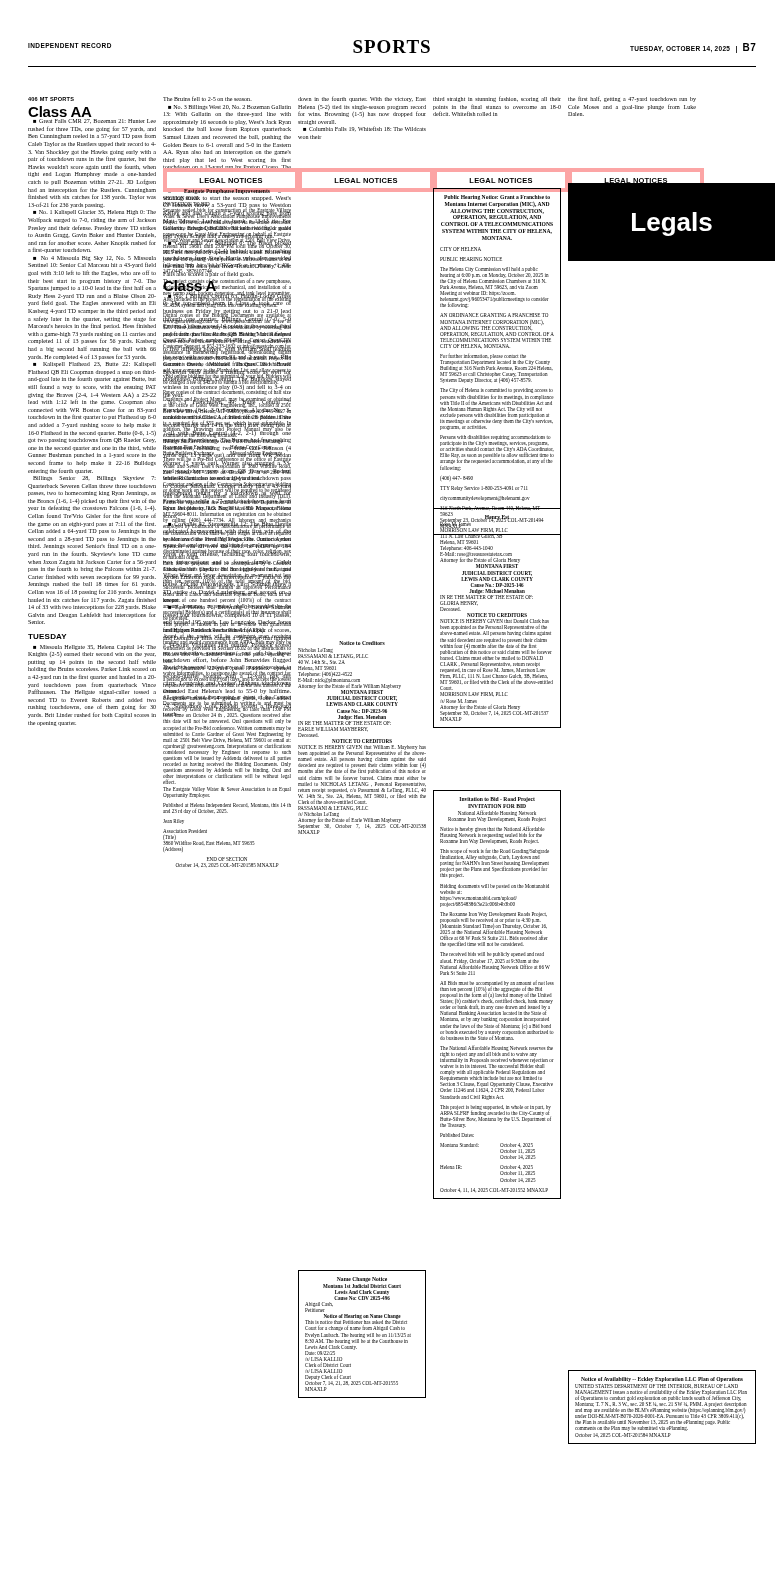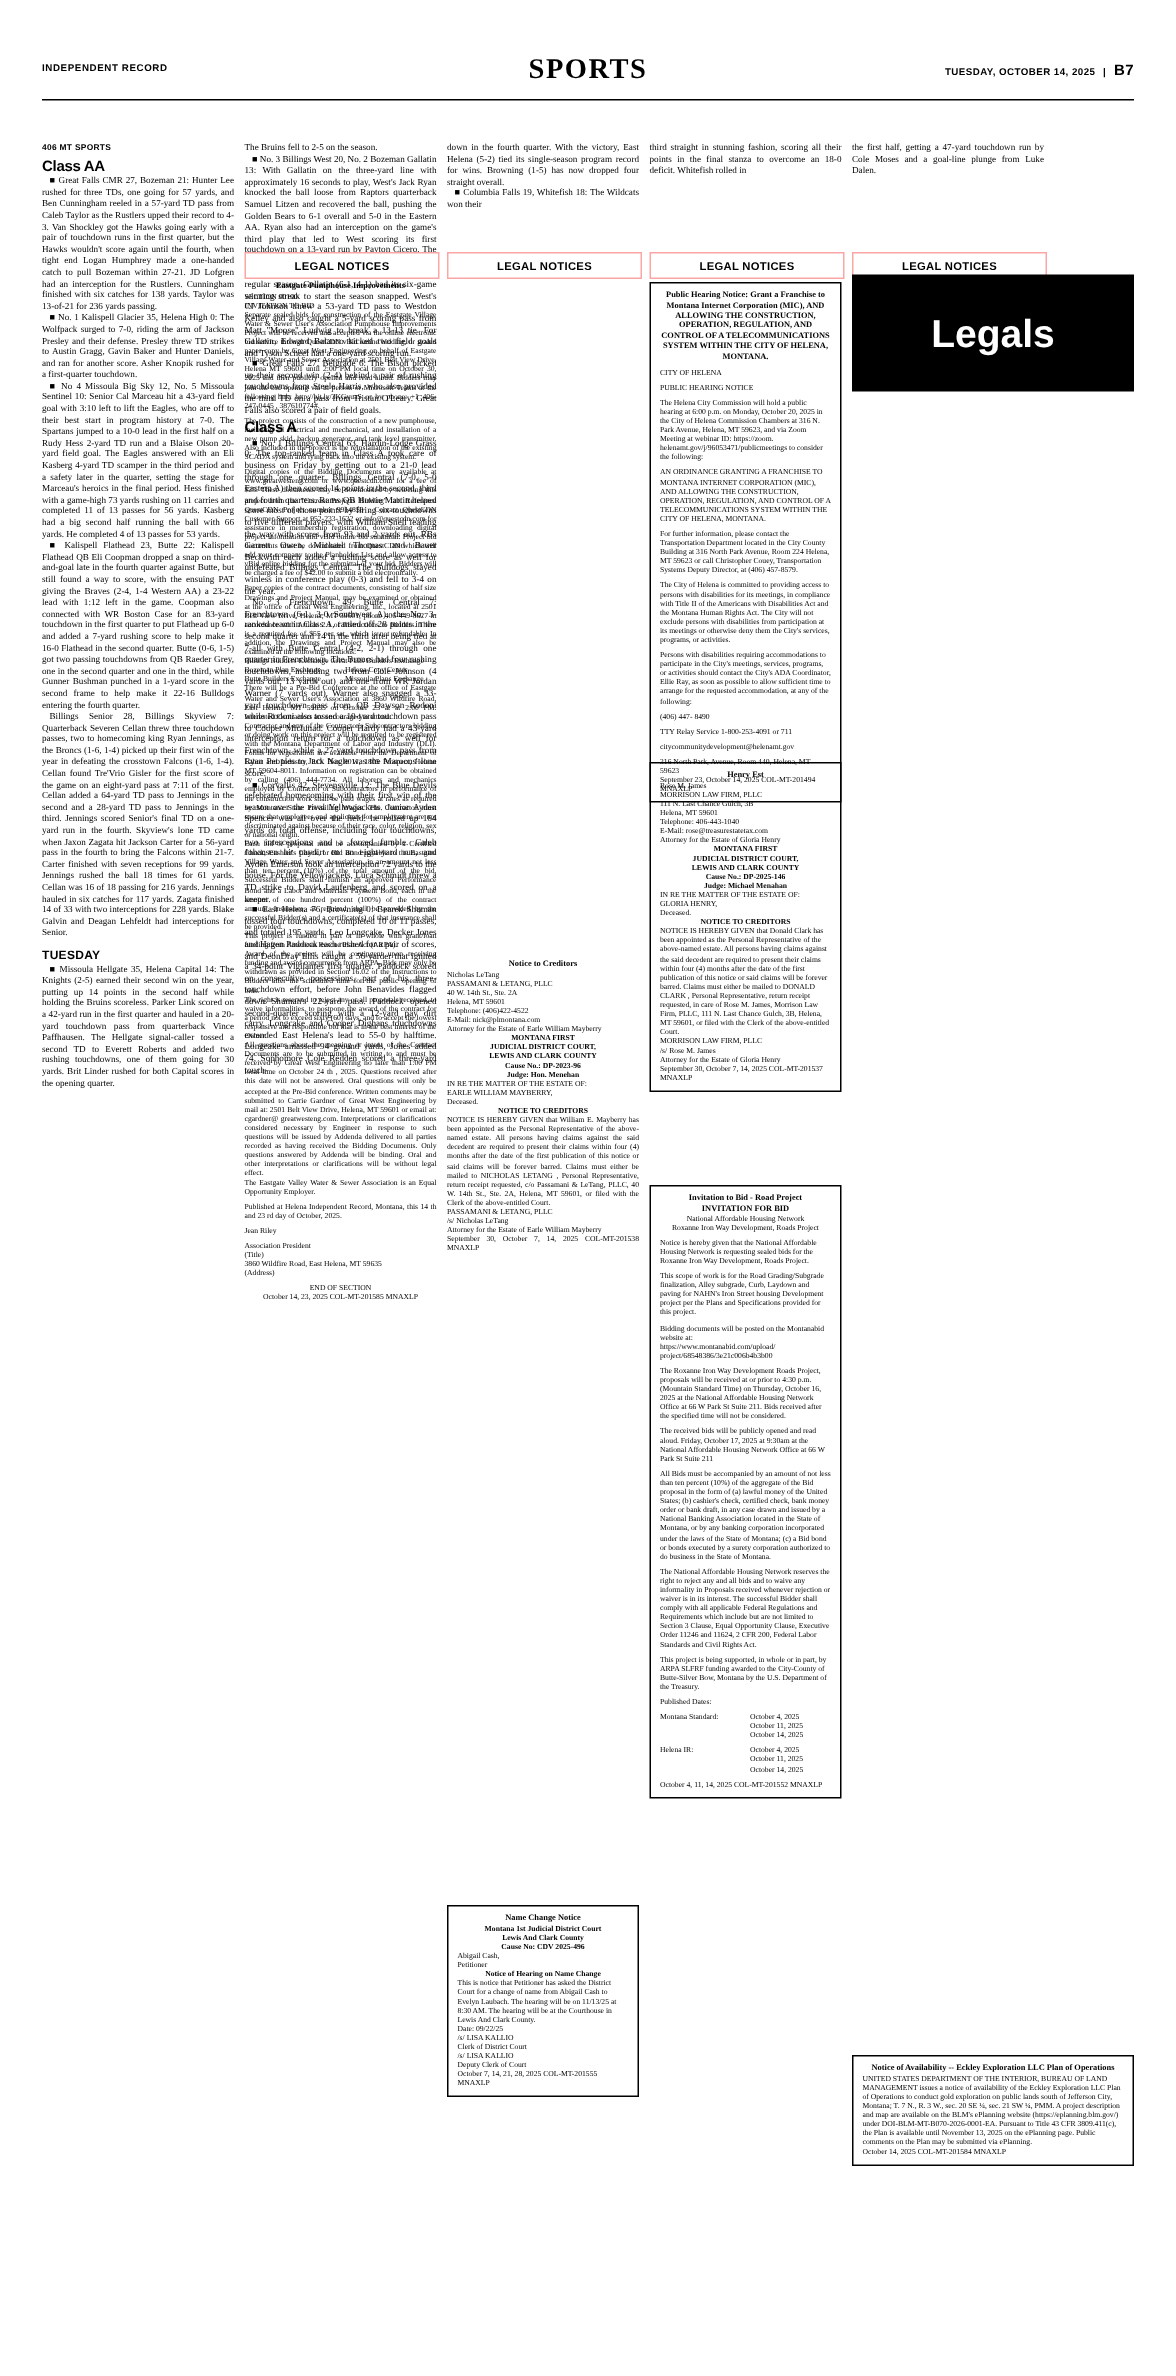--- a/index.html
+++ b/index.html
@@ -37,31 +37,31 @@
     display:flex;align-items:center;padding-left:6px;box-sizing:border-box;
   }
   .col{position:absolute;top:0;font-size:6.1px;line-height:7.6px;text-align:justify;}
   .col p{margin:0 0 0 0;text-indent:5px;}
   .col p.noind{text-indent:0;}
   .kicker{
     font-family:"Liberation Sans",sans-serif;font-size:5.6px;font-weight:bold;
     letter-spacing:.2px;margin-bottom:3px;
   }
   .clshead{
-    font-family:"Liberation Sans",sans-serif;font-weight:bold;font-size:10px;
+    font-family:"Liberation Sans",sans-serif;font-weight:bold;font-size:15px;
     margin:4px 0 3px 0;letter-spacing:-.2px;
   }
   .dayhead{
     font-family:"Liberation Sans",sans-serif;font-weight:bold;font-size:8px;
     margin:6px 0 3px 0;letter-spacing:.2px;
   }
 
   
   .lnbar{
-    position:absolute;height:16px;border:1px solid #fca5a5;
+    position:absolute;height:16px;border:4px solid #fca5a5;
     font-family:"Liberation Sans",sans-serif;font-size:7.5px;font-weight:bold;
     display:flex;align-items:center;justify-content:center;letter-spacing:.2px;
     background:#fff;
   }
   .legals-black{
     position:absolute;background:#000;color:#fff;
     display:flex;align-items:center;justify-content:center;
     font-family:"Liberation Sans",sans-serif;font-weight:bold;
   }
   
@@ -129,21 +129,21 @@
 
   <div class="col" style="left:568px;top:96px;width:128px;">
     <p class="noind">the first half, getting a 47-yard touchdown run by Cole Moses and a goal-line plunge from Luke Dalen.</p>
   </div>
 
   <div class="lnbar" style="left:163px;top:168px;width:128px;">LEGAL NOTICES</div>
   <div class="lnbar" style="left:298px;top:168px;width:128px;">LEGAL NOTICES</div>
   <div class="lnbar" style="left:433px;top:168px;width:128px;">LEGAL NOTICES</div>
   <div class="lnbar" style="left:568px;top:168px;width:128px;">LEGAL NOTICES</div>
 
-  <div class="legals-black" style="left:568px;top:183px;width:188px;height:78px;font-size:26px;text-align:center;">Legals</div>
+  <div class="legals-black" style="left:568px;top:183px;width:207px;height:78px;font-size:26px;text-align:center;">Legals</div>
 
   <div class="lcol" style="left:163px;top:188px;width:128px;">
     <p class="lc-title">Eastgate Pumphouse Improvements</p>
     <p>SECTION 00100</p>
     <p>INVITATION TO BID</p>
     <p>Separate sealed bids for construction of the Eastgate Village Water &amp; Sewer User's Association Pumphouse Improvements Project will be received and accepted via the online electronic bid service through QuestCDN vBid online bidding, or sealed paper copy by Great West Engineering on behalf of Eastgate Village Water and Sewer Association at 2501 Belt View Drive, Helena MT 59601 until 2:00 PM local time on October 30, 2025 and then publicly opened and read aloud. Bidders may join the bid opening via in person or Microsoft Teams at the following link:  http://bit.ly/3KGyuaS or by phone: +1 406-247-0445 , 387610774#.</p>
     <div class="sp"></div>
     <p>The project consists of the construction of a new pumphouse, including all electrical and mechanical, and installation of a new pump skid, backup generator, and tank level transmitter. Also included in the project is the reinstallation of the existing SCADA system and tying back into the existing system.</p>
     <div class="sp"></div>
     <p>Digital copies of the Bidding Documents are available at www.greatwesteng.com or www.questcdn.com for a fee of $25. These documents may be downloaded by selecting this project from the "Current Projects Bidding" tab. Reference QuestCDN Project number 9914858 . Contact QuestCDN Customer Support at 952-233-1632 or info@questcdn.com for assistance in membership registration, downloading digital project information and vBid online bid submittal. Project bid documents must be downloaded from QuestCDN which will add your company to the Planholder List and allow access to vBid online bidding for the submittal of your bid. Bidders will be charged a fee of $42.00 to submit a bid electronically.</p>

